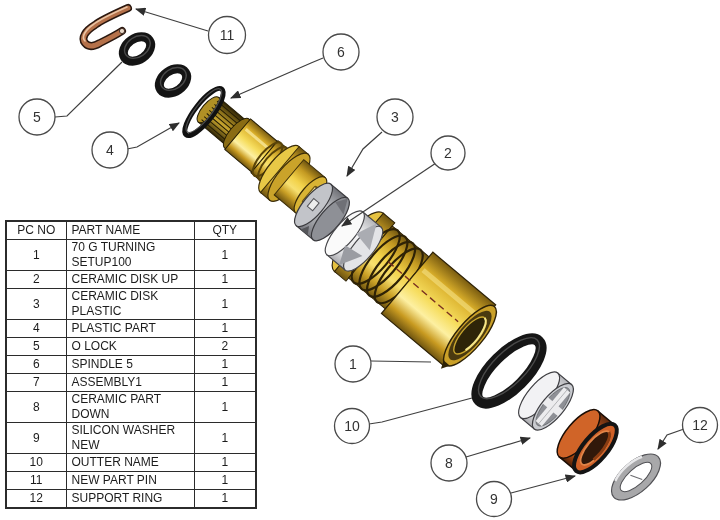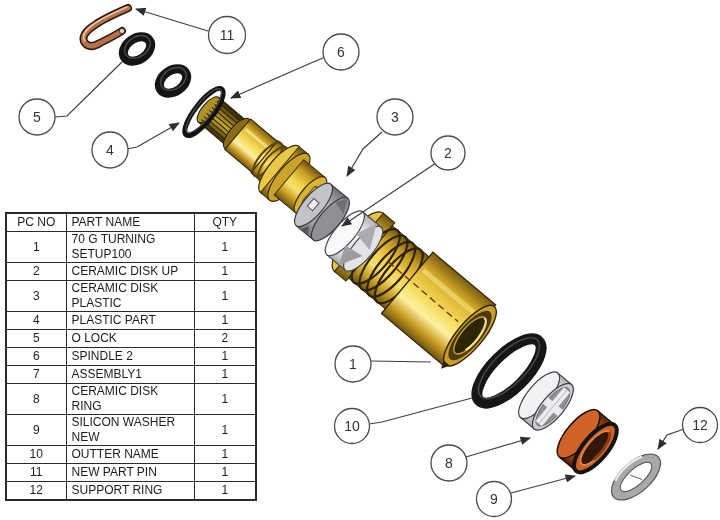--- a/index.html
+++ b/index.html
@@ -1,20 +1,20 @@
 <!DOCTYPE html>
 <html><head>
 <meta charset="utf-8">
 <style>
   html,body{margin:0;padding:0;background:#fff;}
   #stage{position:relative;width:720px;height:520px;background:#ffffff;overflow:hidden;
          font-family:"Liberation Sans", sans-serif;}
   #drawing{position:absolute;left:0;top:0;}
   
-  #bom{position:absolute;left:5px;top:212px;border-collapse:collapse;background:#fff;
+  #bom{position:absolute;left:5px;top:220px;border-collapse:collapse;background:#fff;
        font-size:12px;color:#1c1c1c;}
   #bom th,#bom td{border:1px solid #2b2b2b;line-height:15px;padding:0 3px;height:17px;
                   font-weight:normal;vertical-align:middle;}
   #bom{border:2px solid #2b2b2b;}
   #bom .c{text-align:center;}
   #bom .n{text-align:left;padding-left:5px;}
   #bom col.pc{width:60px;} #bom col.name{width:128px;} #bom col.qty{width:62px;}
   svg text.balloon-num{font-size:14px;fill:#333;}
   svg{shape-rendering:geometricPrecision;}
 </style>
@@ -281,31 +281,31 @@
       <td class="n">PLASTIC PART</td>
       <td class="c">1</td>
     </tr>
     <tr>
       <td class="c">5</td>
       <td class="n">O LOCK</td>
       <td class="c">2</td>
     </tr>
     <tr>
       <td class="c">6</td>
-      <td class="n">SPINDLE 2</td>
+      <td class="n">SPINDLE 5</td>
       <td class="c">1</td>
     </tr>
     <tr>
       <td class="c">7</td>
       <td class="n">ASSEMBLY1</td>
       <td class="c">1</td>
     </tr>
     <tr>
       <td class="c">8</td>
-      <td class="n">CERAMIC DISK RING</td>
+      <td class="n">CERAMIC PART DOWN</td>
       <td class="c">1</td>
     </tr>
     <tr>
       <td class="c">9</td>
       <td class="n">SILICON WASHER NEW</td>
       <td class="c">1</td>
     </tr>
     <tr>
       <td class="c">10</td>
       <td class="n">OUTTER NAME</td>

